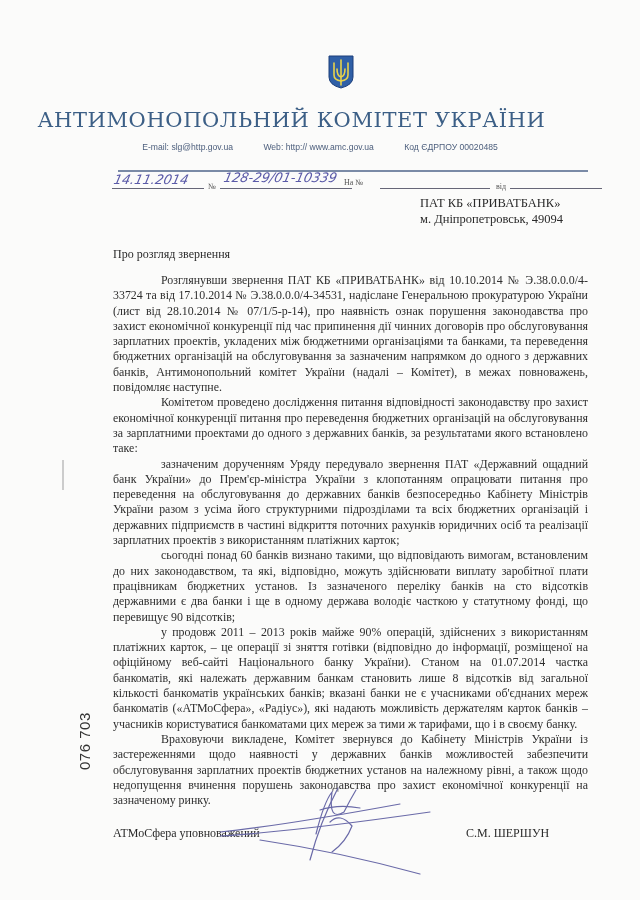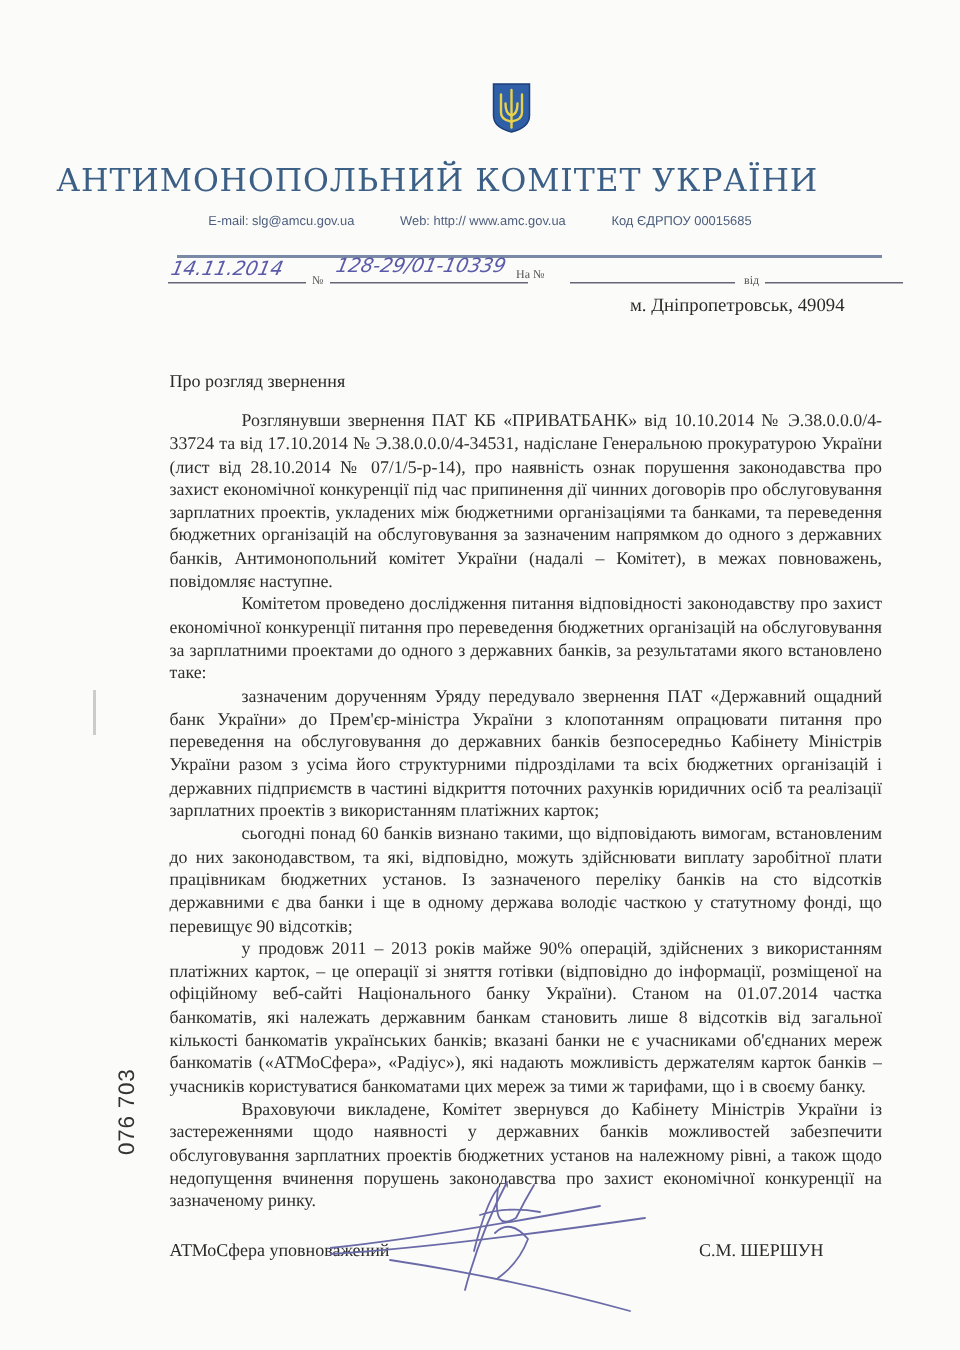--- a/index.html
+++ b/index.html
@@ -65,41 +65,42 @@
     <path d="M6 8 V20 Q6 25 13 26 Q20 25 20 20 V8"></path>
     <path d="M9 14 Q9 21 13 22 Q17 21 17 14"></path>
     <path d="M13 26 V30"></path>
   </g>
 </svg>
 
 <div class="org-title">АНТИМОНОПОЛЬНИЙ КОМІТЕТ УКРАЇНИ</div>
 
 <div class="contacts">
   <div class="line2">
-    <span>E-mail: slg@amcu.gov.ua</span>
+    <span>E-mail: slg@http.gov.ua</span>
     <span>Web: http:// www.amc.gov.ua</span>
-    <span>Код ЄДРПОУ 00015685</span>
+    <span>Код ЄДРПОУ 00020485</span>
   </div>
 </div>
 
 <div class="rule"></div>
 
 <div class="regline">
   <span class="uline" style="left:0;top:16px;width:92px;"></span>
   <span class="hand" style="left:2px;top:0;">14.11.2014</span>
   <span class="lbl" style="left:96px;top:10px;">№</span>
   <span class="uline" style="left:108px;top:16px;width:132px;"></span>
   <span class="hand" style="left:112px;top:-2px;">128-29/01-10339</span>
   <span class="lbl" style="left:232px;top:6px;">На №</span>
   <span class="uline" style="left:268px;top:16px;width:110px;"></span>
   <span class="lbl" style="left:384px;top:10px;">від</span>
   <span class="uline" style="left:398px;top:16px;width:92px;"></span>
 </div>
 
 <div class="addressee">
+  <div>ПАТ КБ «ПРИВАТБАНК»</div>
   <div>м. Дніпропетровськ, 49094</div>
 </div>
 
 <div class="subject">Про розгляд звернення</div>
 
 <div class="body-text">
   <p>Розглянувши звернення ПАТ КБ «ПРИВАТБАНК» від 10.10.2014 № Э.38.0.0.0/4-33724 та від 17.10.2014 № Э.38.0.0.0/4-34531, надіслане Генеральною прокуратурою України (лист від 28.10.2014 № 07/1/5-р-14), про наявність ознак порушення законодавства про захист економічної конкуренції під час припинення дії чинних договорів про обслуговування зарплатних проектів, укладених між бюджетними організаціями та банками, та переведення бюджетних організацій на обслуговування за зазначеним напрямком до одного з державних банків, Антимонопольний комітет України (надалі – Комітет), в межах повноважень, повідомляє наступне.</p>
   <p>Комітетом проведено дослідження питання відповідності законодавству про захист економічної конкуренції питання про переведення бюджетних організацій на обслуговування за зарплатними проектами до одного з державних банків, за результатами якого встановлено таке:</p>
   <p>зазначеним дорученням Уряду передувало звернення ПАТ «Державний ощадний банк України» до Прем'єр-міністра України з клопотанням опрацювати питання про переведення на обслуговування до державних банків безпосередньо Кабінету Міністрів України разом з усіма його структурними підрозділами та всіх бюджетних організацій і державних підприємств в частині відкриття поточних рахунків юридичних осіб та реалізації зарплатних проектів з використанням платіжних карток;</p>
   <p>сьогодні понад 60 банків визнано такими, що відповідають вимогам, встановленим до них законодавством, та які, відповідно, можуть здійснювати виплату заробітної плати працівникам бюджетних установ. Із зазначеного переліку банків на сто відсотків державними є два банки і ще в одному держава володіє часткою у статутному фонді, що перевищує 90 відсотків;</p>

